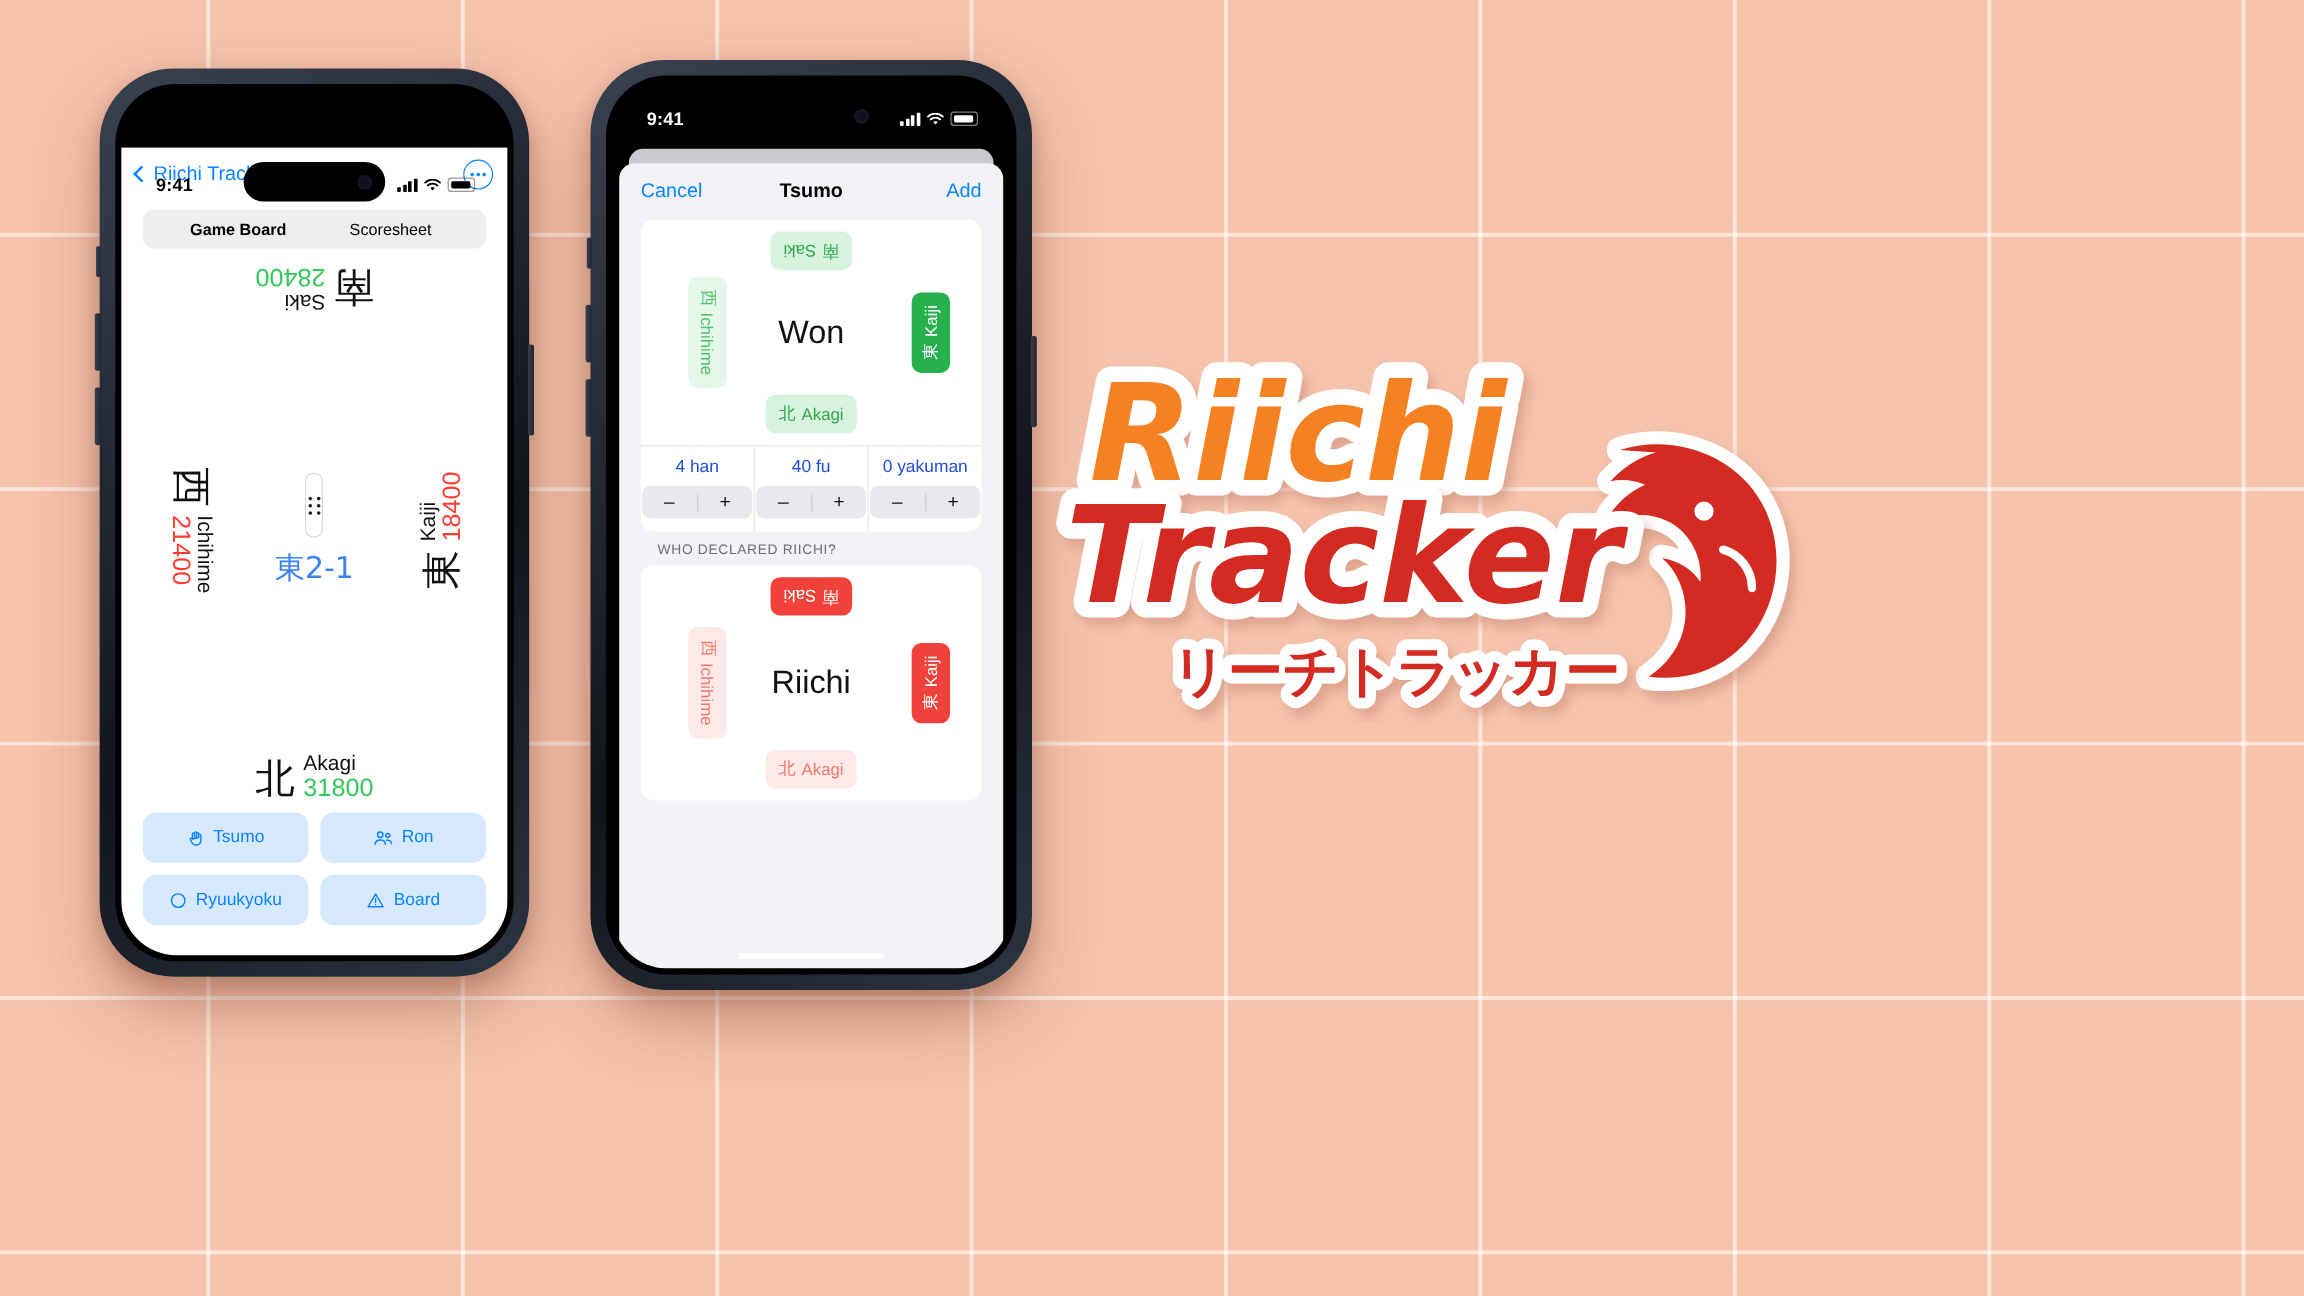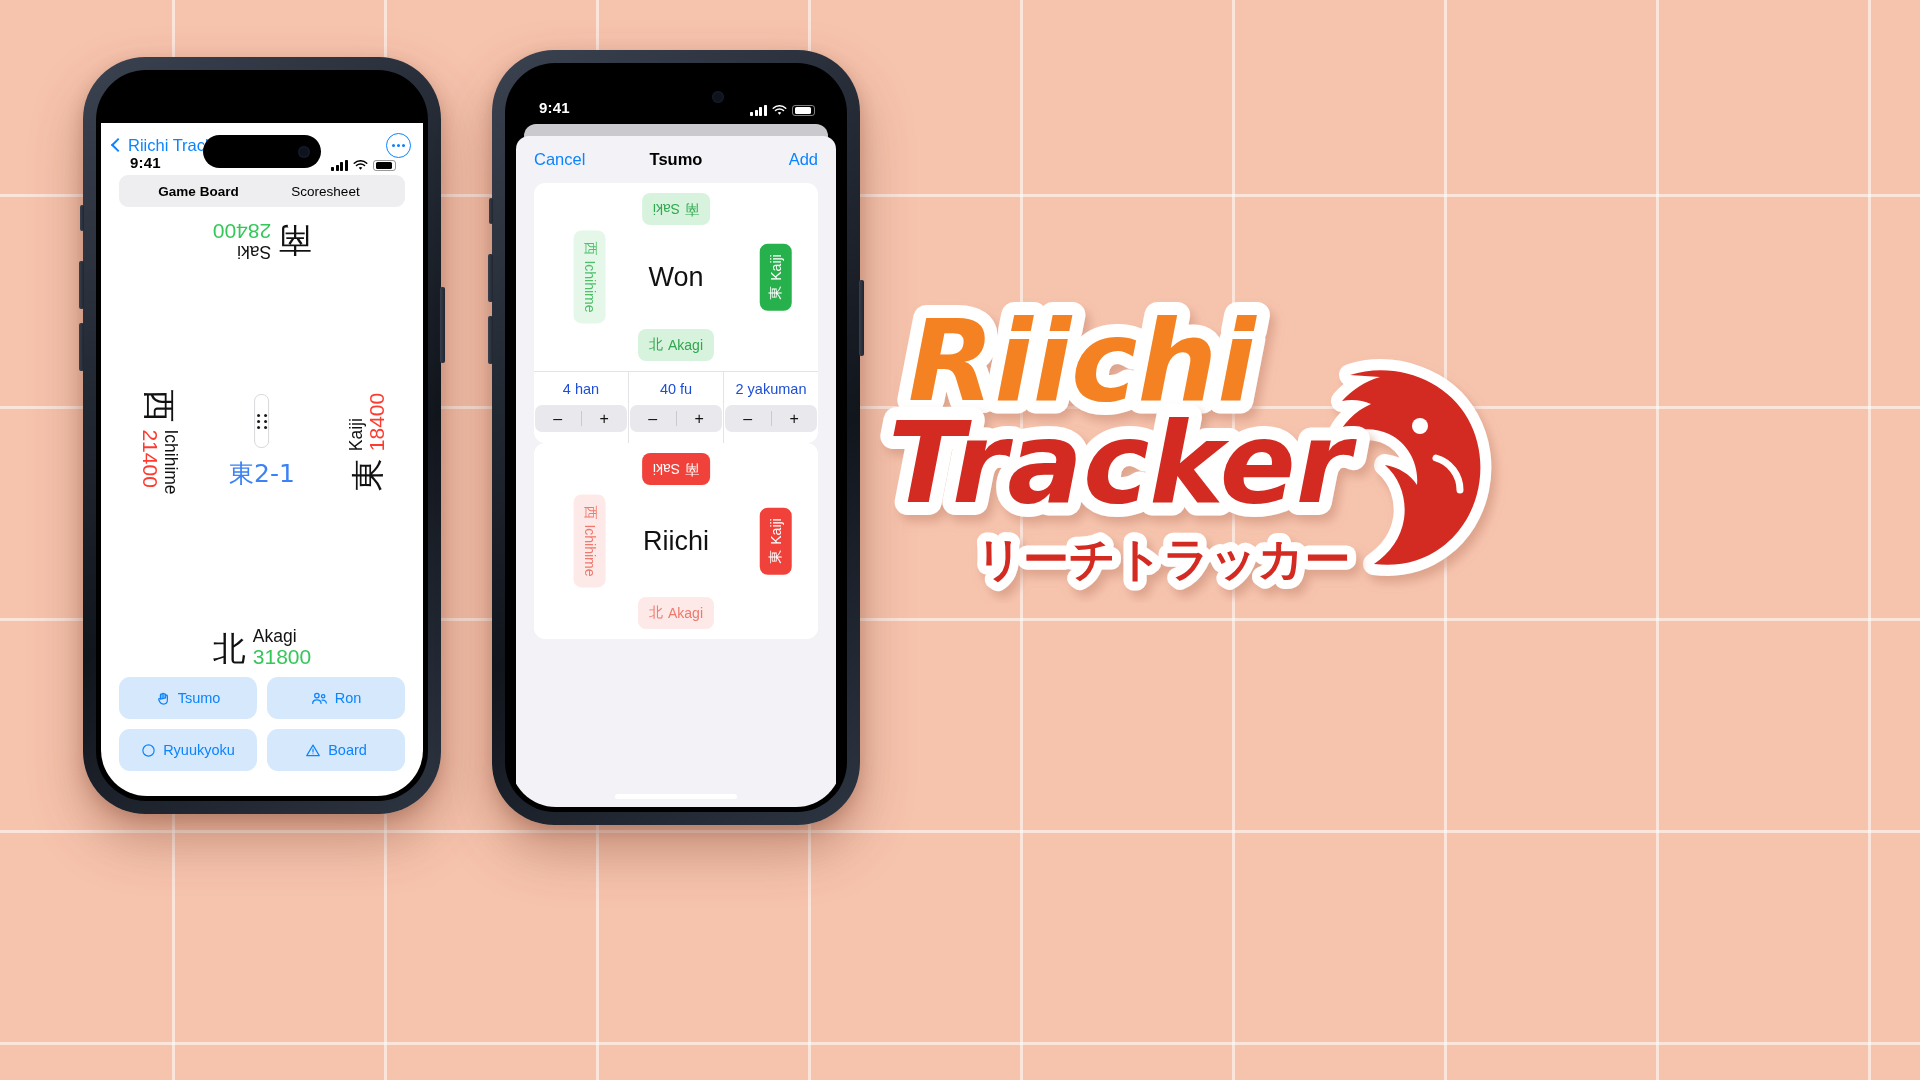--- a/index.html
+++ b/index.html
@@ -65,21 +65,21 @@
   .island .cam {
     width: 12px; height: 12px; border-radius: 50%;
     background: #10131c;
     box-shadow: inset 0 0 3px #1b2640;
   }
 
   
   .statusbar {
     position: absolute; top: 0; left: 0; right: 0;
     height: 48px;
-    display: flex; align-items: flex-end;
+    display: flex; align-items: center;
     justify-content: space-between;
     padding: 14px 27px 0 29px;
     z-index: 15;
     font-size: 15px; font-weight: 600;
     letter-spacing: .2px;
   }
   .sb-right { display: flex; align-items: center; gap: 5px; }
   .bars { display: flex; align-items: flex-end; gap: 1.6px; height: 11px; }
   .bars i { width: 3px; border-radius: .8px; display: block; }
   .bars i:nth-child(1){ height: 4px; }
@@ -474,30 +474,31 @@
               </div>
               <div class="stp">
                 <div class="val">40 fu</div>
                 <div class="pm">
                   <b>–</b>
                   <s></s>
                   <b>+</b>
                 </div>
               </div>
               <div class="stp">
-                <div class="val">2 yakuman</div>
+                <div class="val">0 yakuman</div>
                 <div class="pm">
                   <b>–</b>
                   <s></s>
                   <b>+</b>
                 </div>
               </div>
             </div>
           </div>
 
+          <div class="sec-hdr">WHO DECLARED RIICHI?</div>
           <div class="card">
             <div class="seat-grid" style="height:196px">
               <div class="seat s-top r-solid">
                 <span class="wk">南</span>
                 <span>Saki</span>
               </div>
               <div class="seat s-left r-softer">
                 <span class="wk">西</span>
                 <span>Ichihime</span>
               </div>

